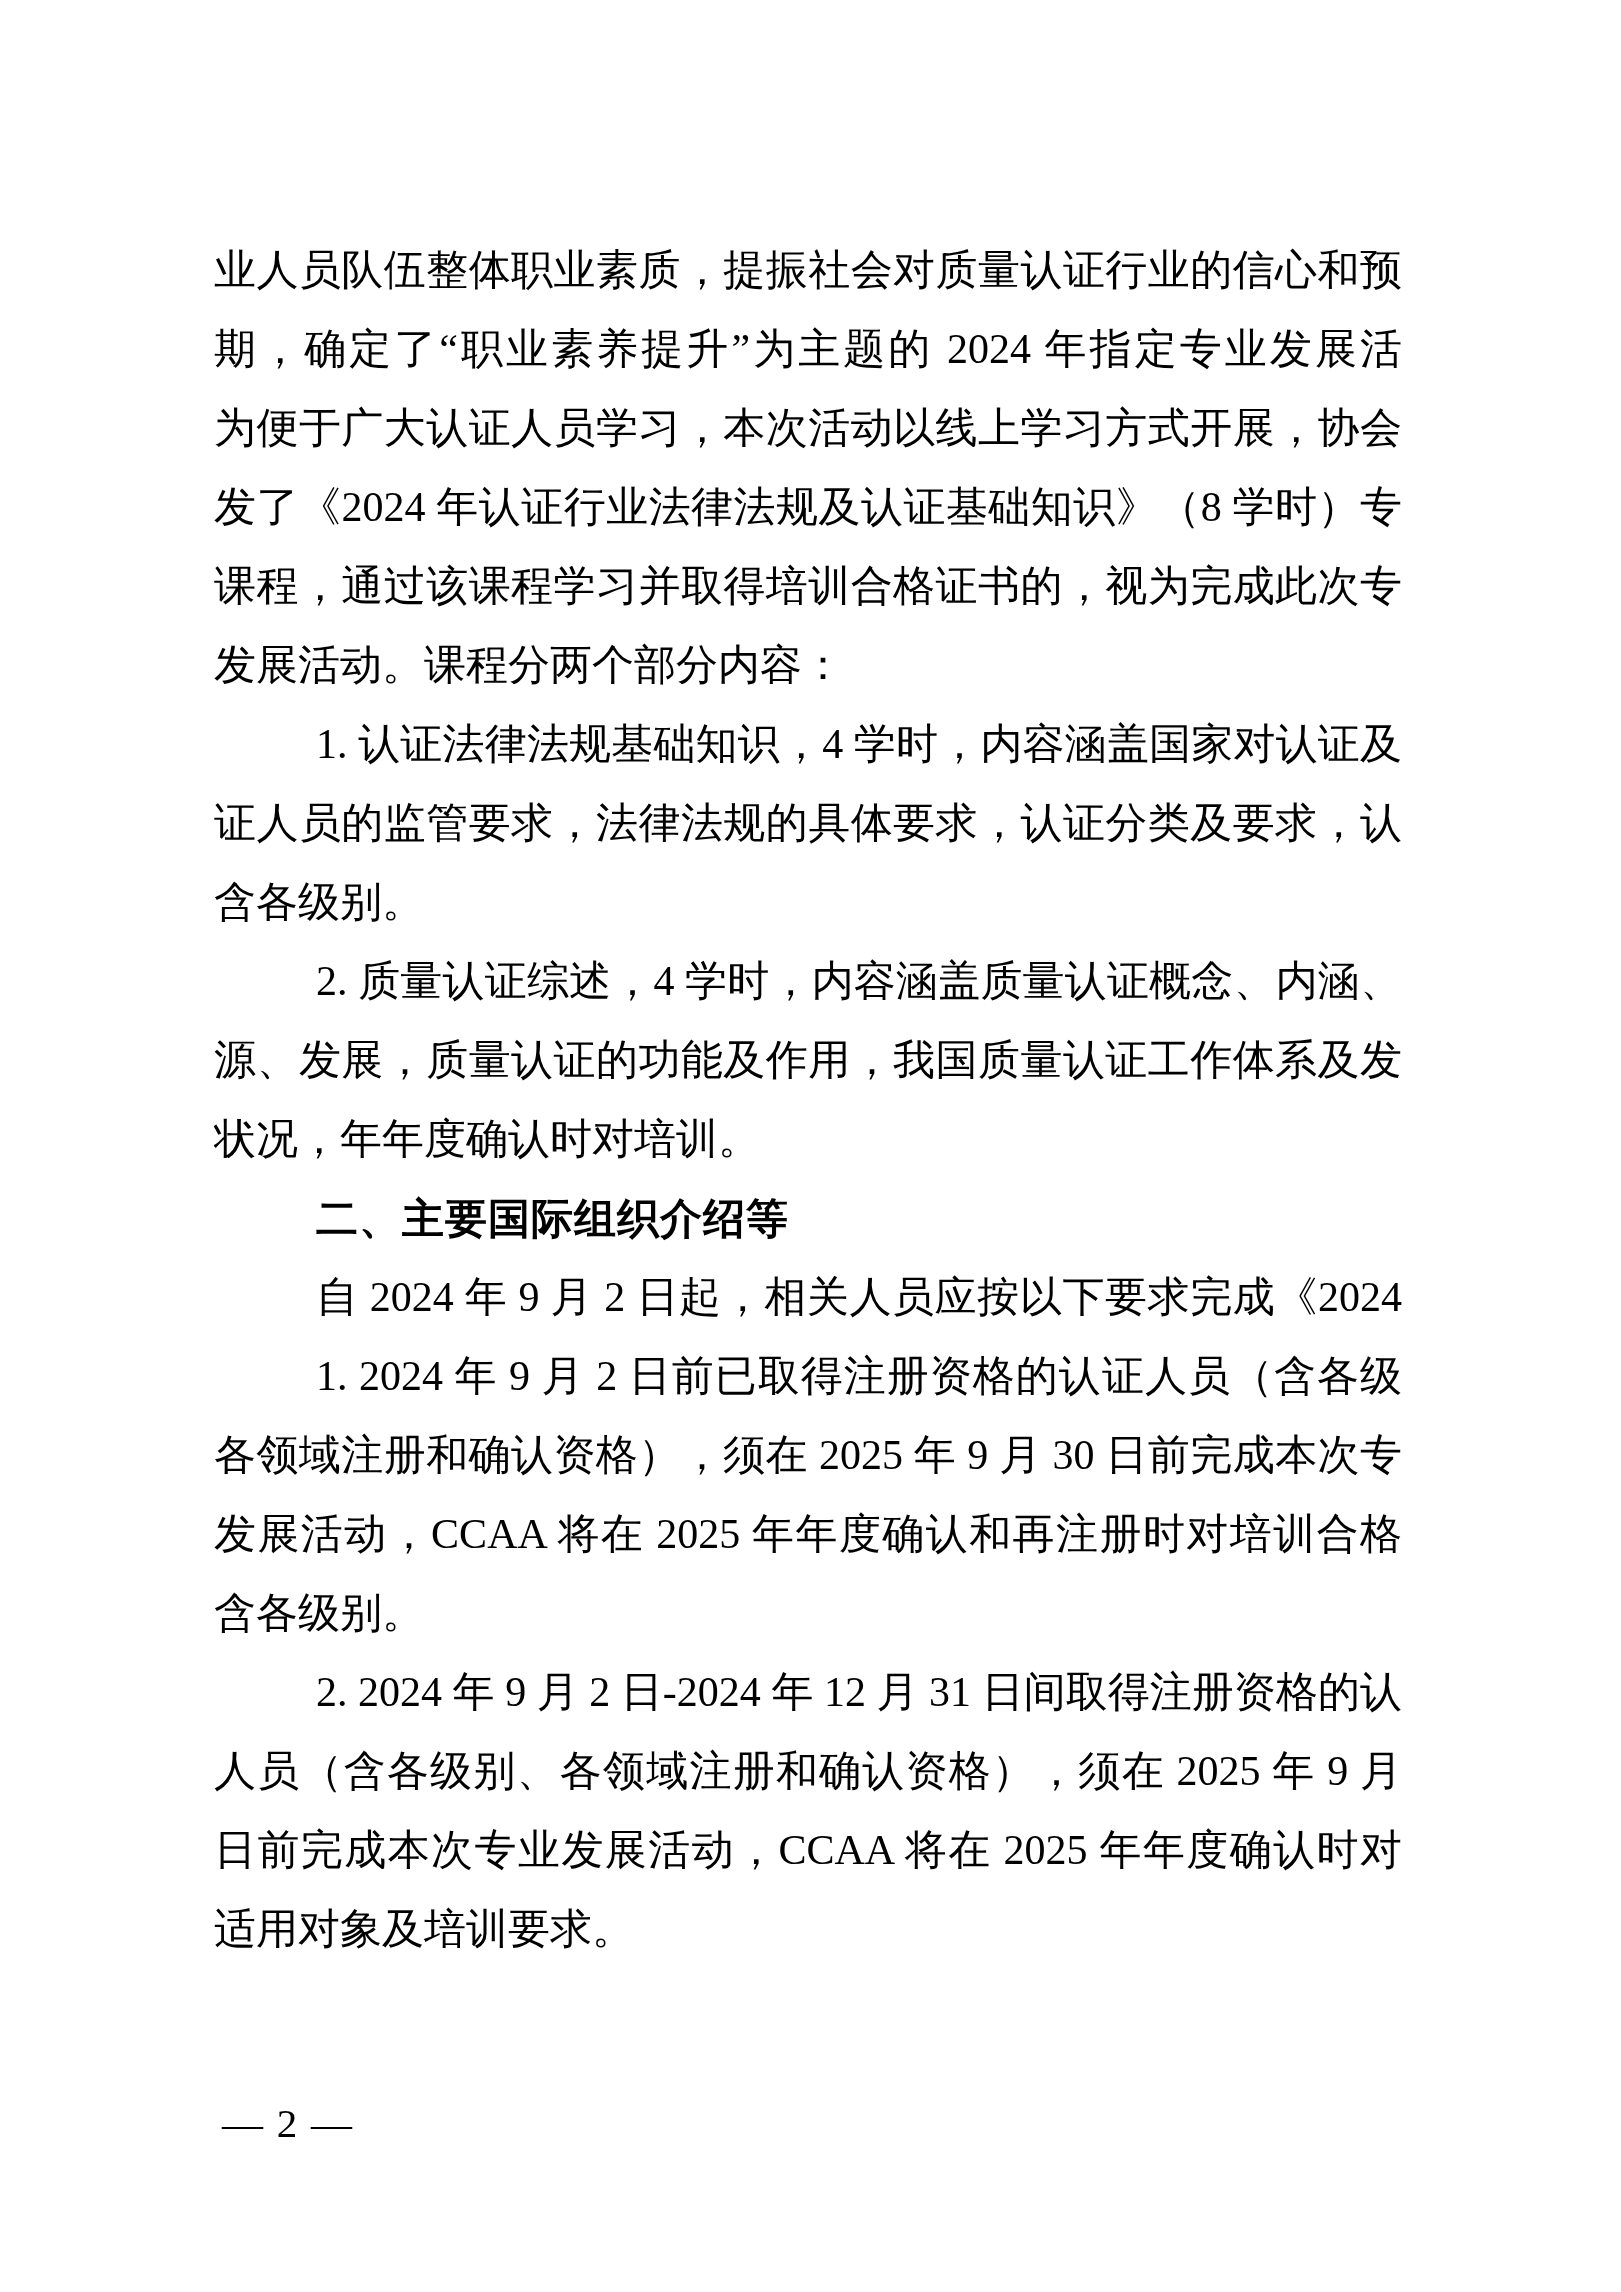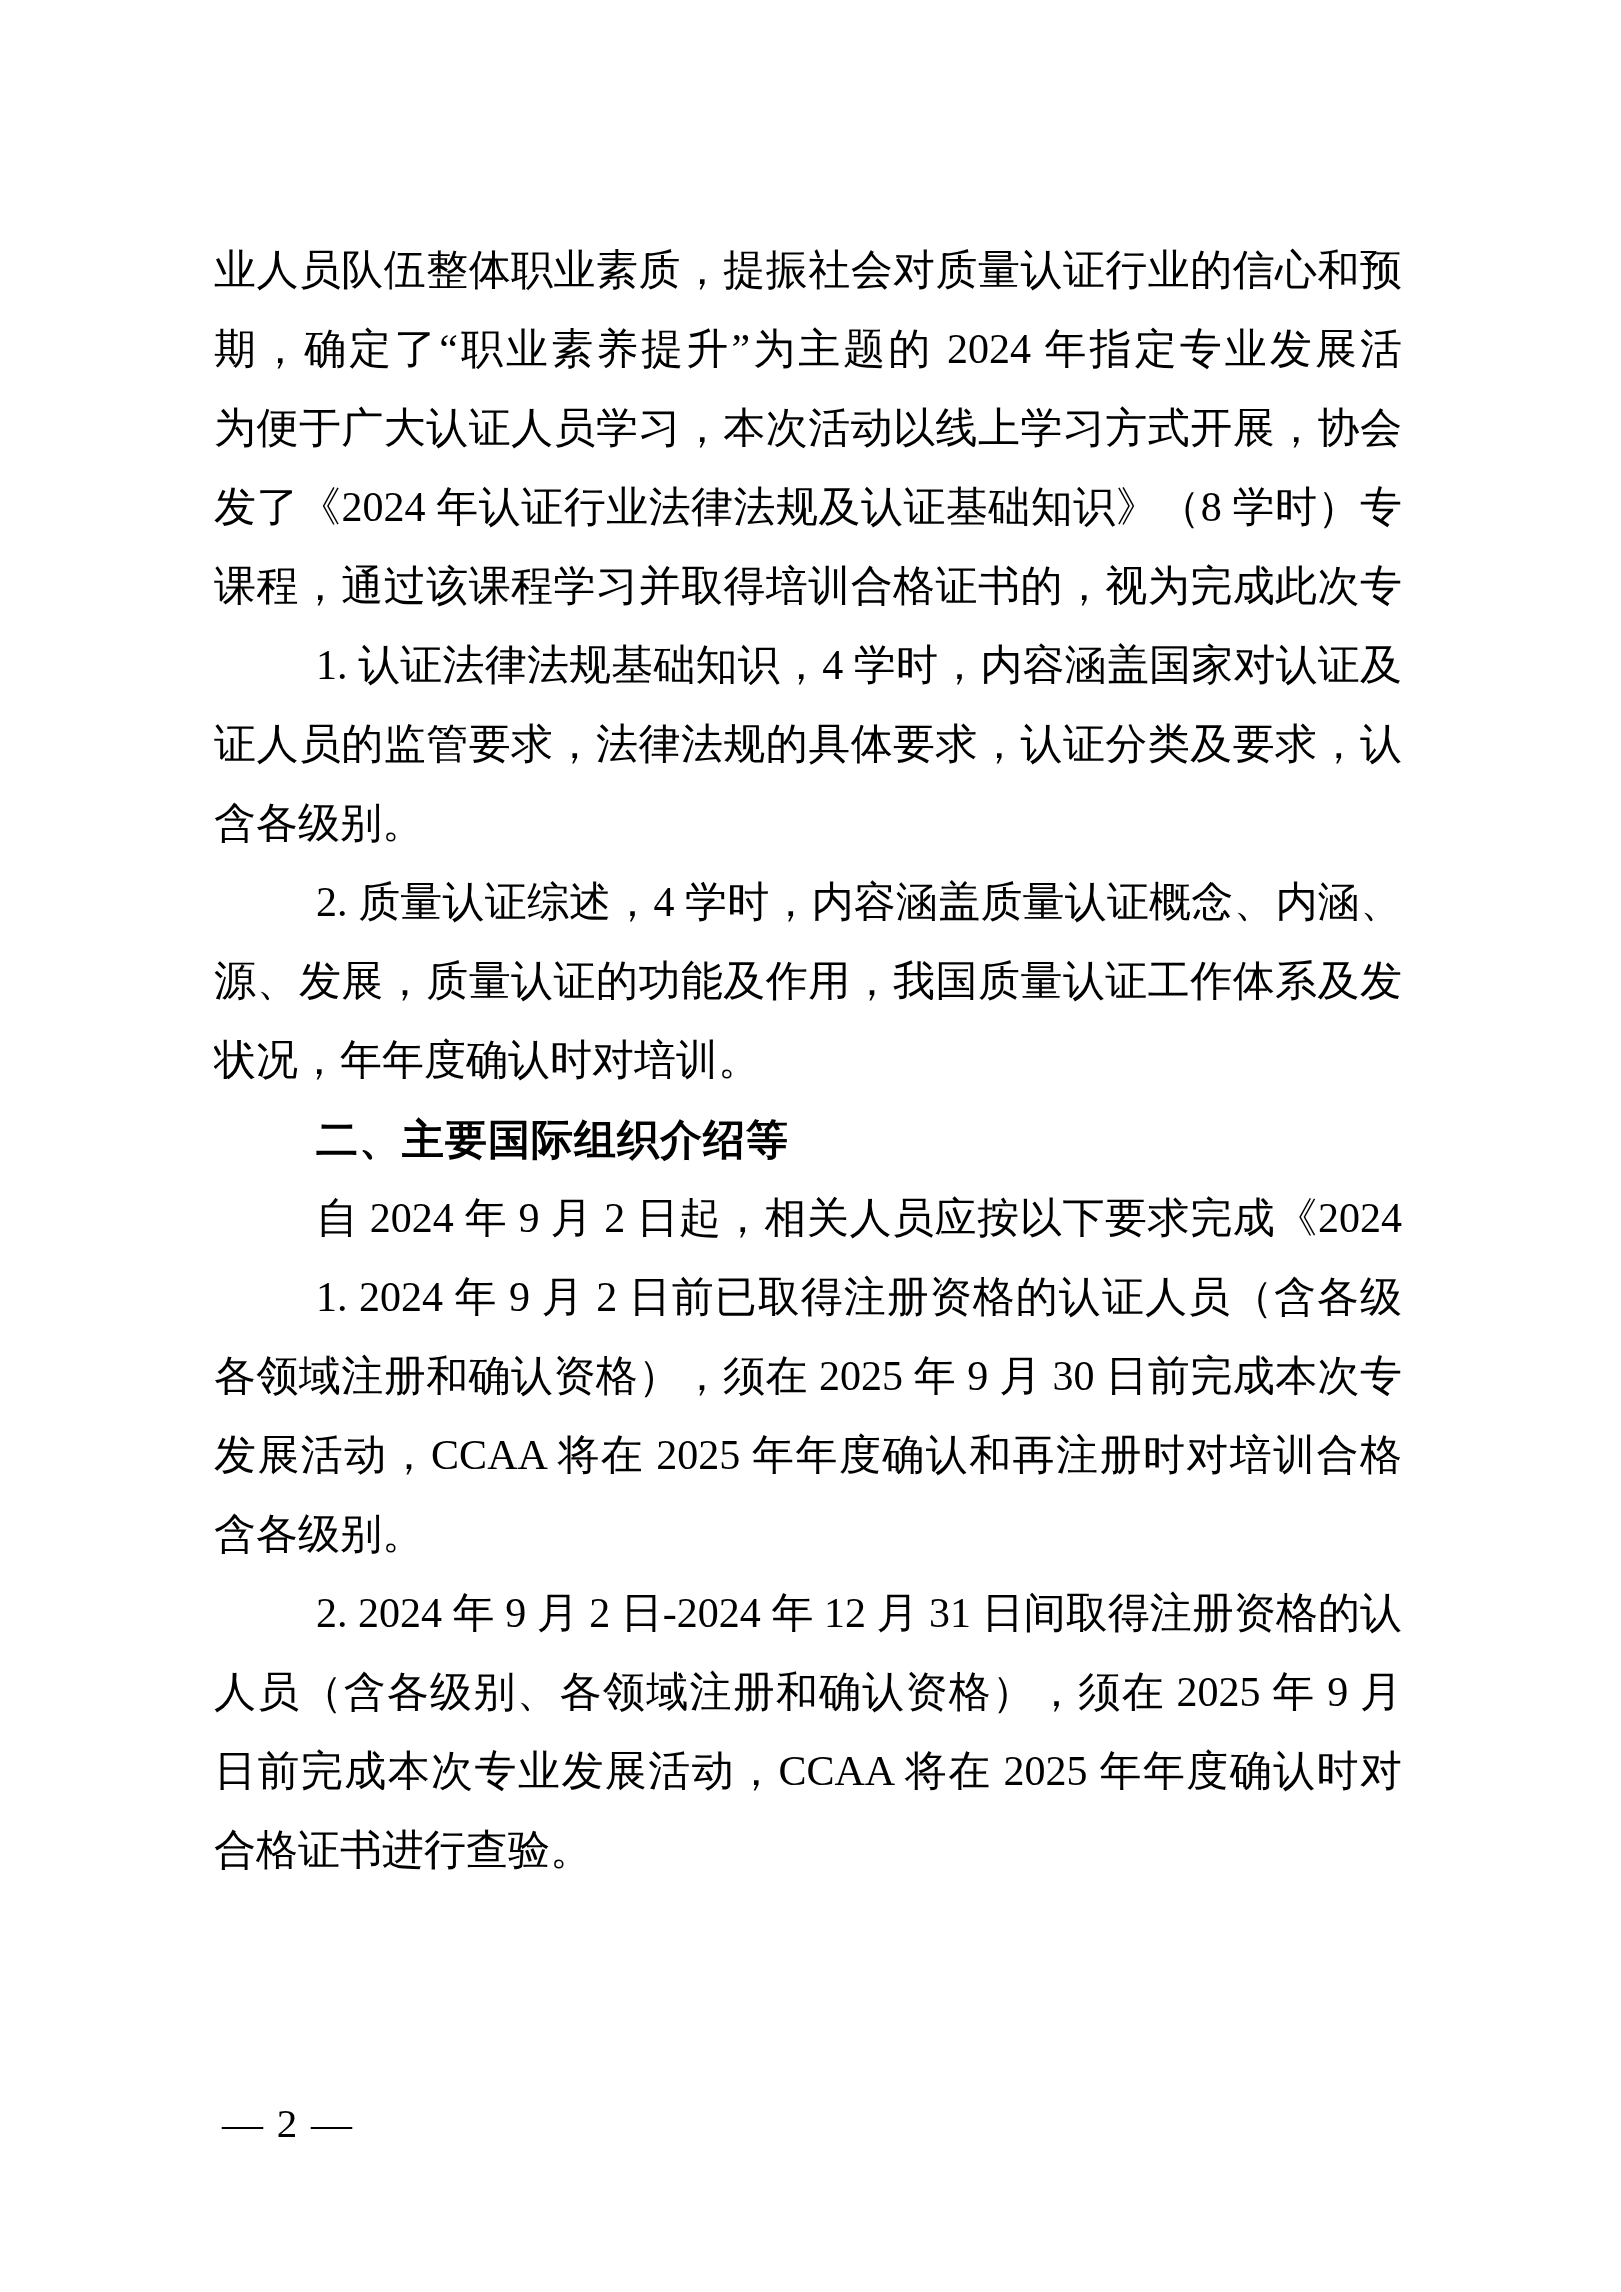--- a/index.html
+++ b/index.html
@@ -56,35 +56,36 @@
 </head>
 <body>
 
 <div class="page">
   <div class="text-block">
     <div class="line justify">业人员队伍整体职业素质，提振社会对质量认证行业的信心和预</div>
     <div class="line justify">期，确定了“职业素养提升”为主题的 2024 年指定专业发展活动。</div>
     <div class="line justify">为便于广大认证人员学习，本次活动以线上学习方式开展，协会开</div>
     <div class="line justify">发了《2024 年认证行业法律法规及认证基础知识》（8 学时）专题</div>
     <div class="line justify">课程，通过该课程学习并取得培训合格证书的，视为完成此次专业</div>
+    <div class="line">发展活动。课程分两个部分内容：</div>
     <div class="line indent justify">1. 认证法律法规基础知识，4 学时，内容涵盖国家对认证及认</div>
     <div class="line justify">证人员的监管要求，法律法规的具体要求，认证分类及要求，认证</div>
     <div class="line">含各级别。</div>
     <div class="line indent justify">2. 质量认证综述，4 学时，内容涵盖质量认证概念、内涵、起</div>
     <div class="line justify">源、发展，质量认证的功能及作用，我国质量认证工作体系及发展</div>
     <div class="line">状况，年年度确认时对培训。</div>
     <div class="line indent heading">二、主要国际组织介绍等</div>
     <div class="line indent justify">自 2024 年 9 月 2 日起，相关人员应按以下要求完成《2024 年</div>
     <div class="line indent justify">1. 2024 年 9 月 2 日前已取得注册资格的认证人员（含各级别、</div>
     <div class="line justify">各领域注册和确认资格），须在 2025 年 9 月 30 日前完成本次专业</div>
     <div class="line justify">发展活动，CCAA 将在 2025 年年度确认和再注册时对培训合格证书</div>
     <div class="line">含各级别。</div>
     <div class="line indent justify">2. 2024 年 9 月 2 日-2024 年 12 月 31 日间取得注册资格的认证</div>
     <div class="line justify">人员（含各级别、各领域注册和确认资格），须在 2025 年 9 月 30</div>
     <div class="line justify">日前完成本次专业发展活动，CCAA 将在 2025 年年度确认时对培训</div>
-    <div class="line">合格证书进行查验。</div>
+    <div class="line">适用对象及培训要求。</div>
   </div>
 
   <div class="footer">
     <span>—</span><span class="pagenum">2</span><span>—</span>
   </div>
 </div>
 
 
 </body></html>

